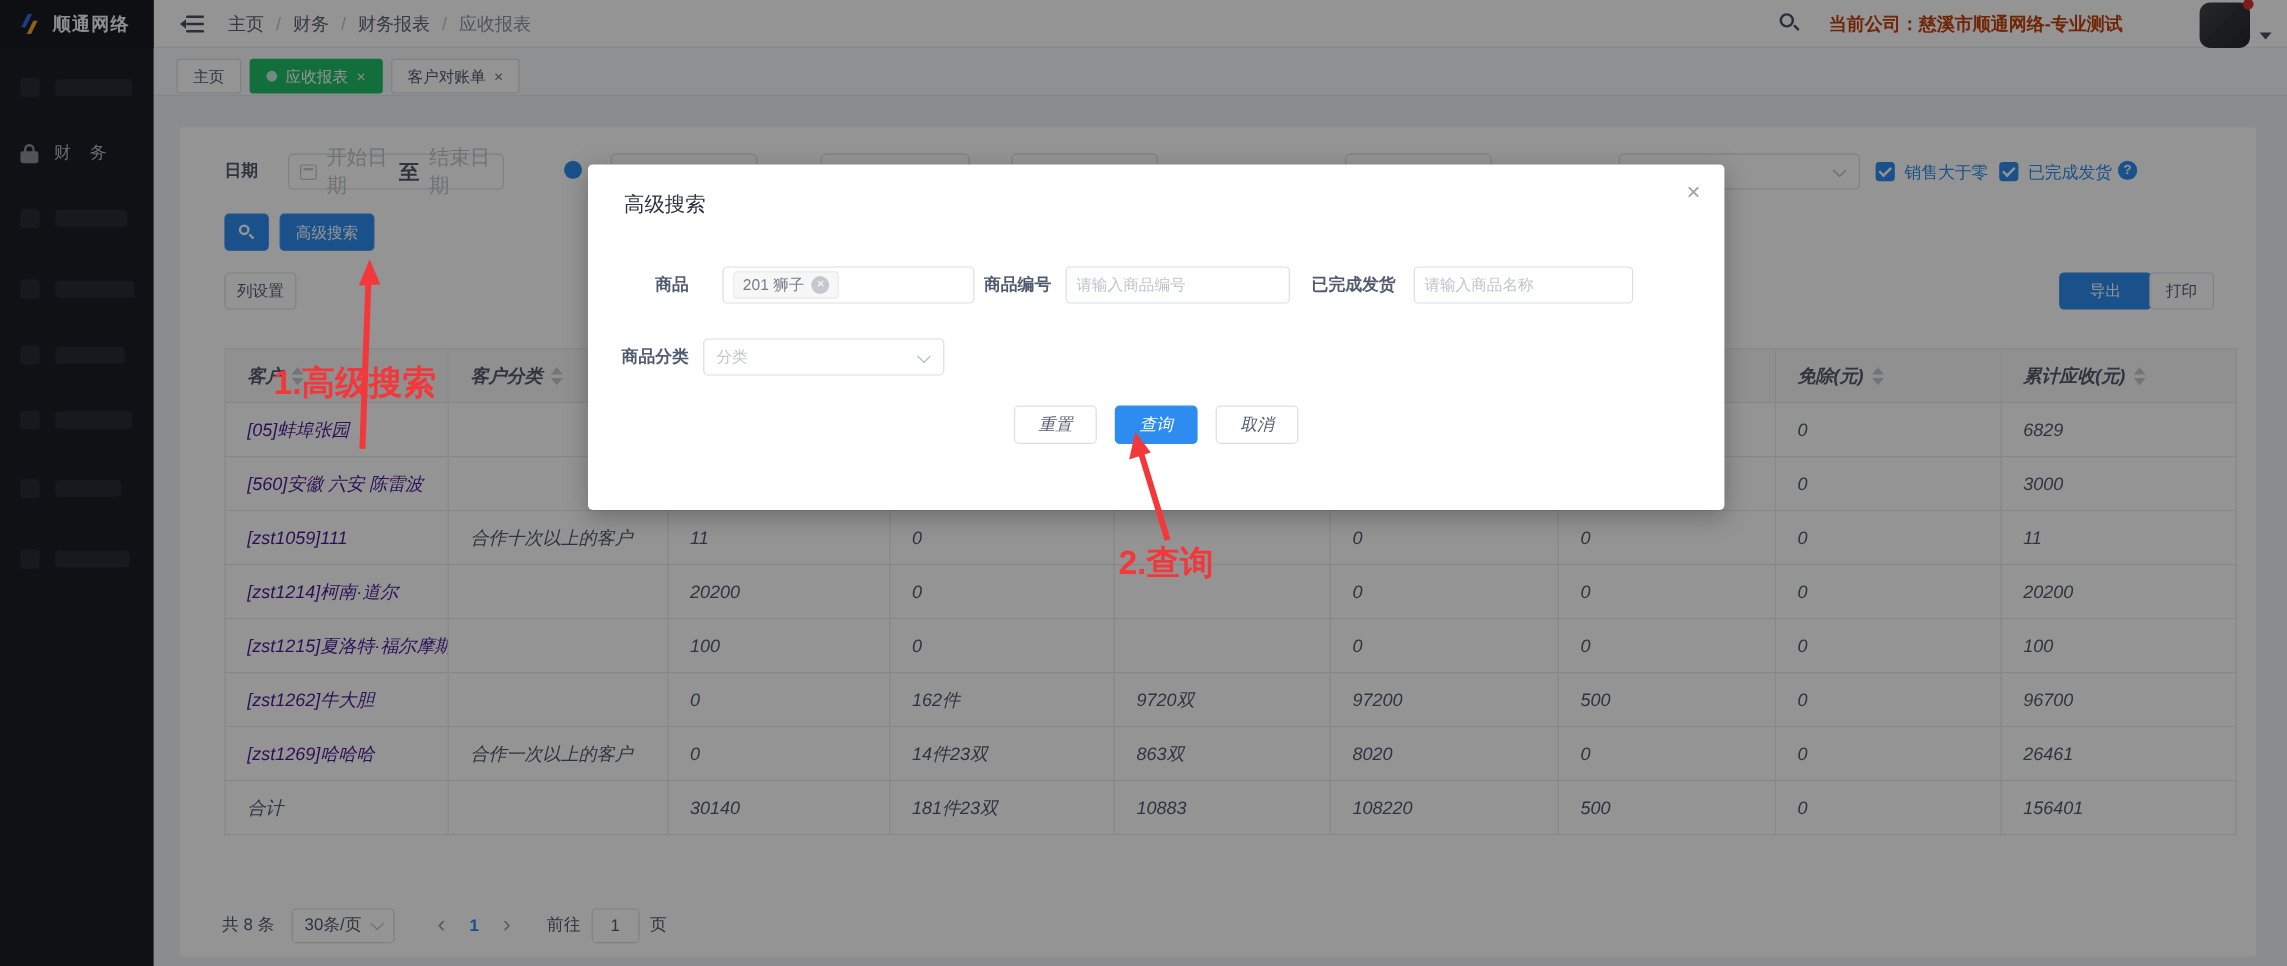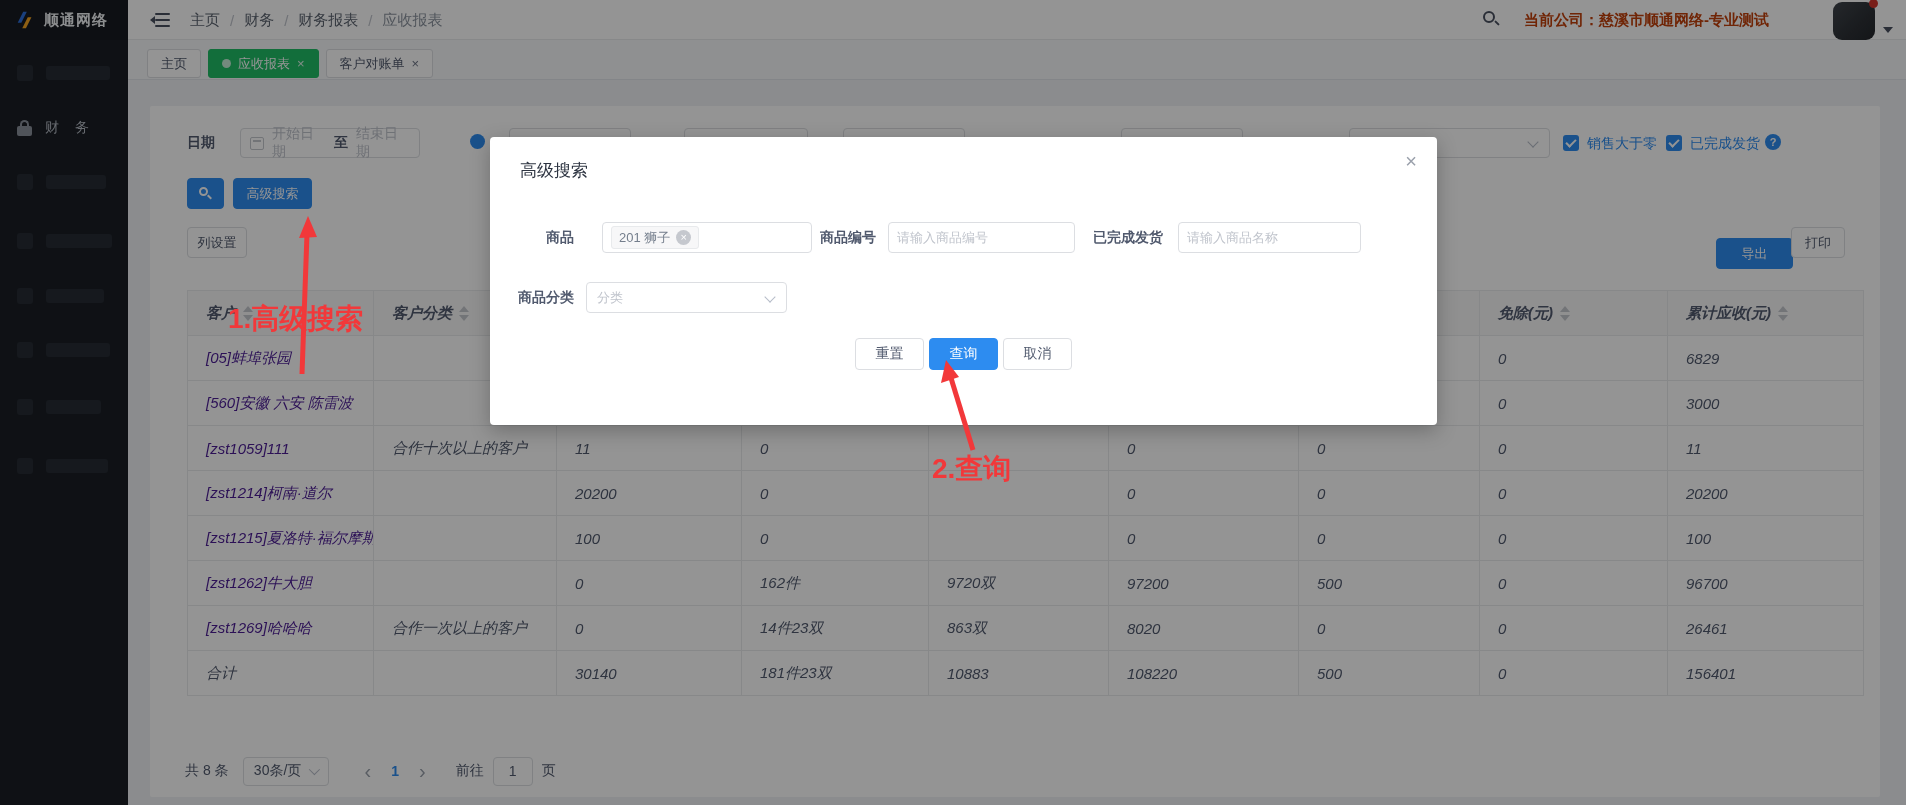--- a/index.html
+++ b/index.html
@@ -46,21 +46,21 @@
   .tab.active { background:#1fbd67; border-color:#1fbd67; color:#fff; }
   .tab .dot { width:9px; height:9px; border-radius:50%; background:rgba(255,255,255,.75); }
   .tab .tclose { font-size:13px; line-height:1; opacity:.85; cursor:pointer; }
 
   
   .main { position:absolute; left:128px; top:81px; width:1778px; height:724px; background:#f0f2f5; }
   .card { position:absolute; left:22px; top:25px; width:1730px; height:691px; background:#fff; border-radius:2px; }
 
   
   .f-label { position:absolute; left:37px; top:22px; height:28px; line-height:28px; font-size:14px; font-weight:bold; color:#515a6e; }
-  .date-box { position:absolute; left:90px; top:22px; width:180px; height:30px; border:1px solid #dcdee2; border-radius:4px; background:#fff; display:flex; align-items:center; padding:0 9px; gap:8px; font-size:14px; }
+  .date-box { position:absolute; left:90px; top:22px; width:180px; height:30px; border:1px solid #dcdee2; border-radius:4px; background:#fff; display:flex; align-items:center; padding:0 9px; gap:8px; font-size:17px; }
   .cal { position:relative; width:14px; height:13px; border:1px solid #c5c8ce; border-radius:2px; flex:0 0 auto; }
   .cal::before { content:""; position:absolute; left:2px; top:2px; right:2px; height:2px; background:#c5c8ce; }
   .ph { color:#c0c4cc; }
   .to { color:#515a6e; font-weight:bold; }
   .help-dot { position:absolute; left:320px; top:28px; width:15px; height:15px; border-radius:50%; background:#2d8cf0; }
   .ghost-box { position:absolute; top:22px; height:30px; border:1px solid #dcdee2; border-radius:4px; background:#fff; }
   .free-select { position:absolute; left:1199px; top:22px; width:201px; height:30px; border:1px solid #dcdee2; border-radius:4px; background:#fff; }
   .chev { position:absolute; width:8px; height:8px; border-right:1.6px solid #b6bcc8; border-bottom:1.6px solid #b6bcc8; transform:rotate(45deg); }
   .checkbox { position:absolute; top:29px; width:16px; height:16px; background:#2d8cf0; border-radius:3px; cursor:pointer; }
   .checkbox::after { content:""; position:absolute; left:5px; top:2px; width:4px; height:8px; border-right:2px solid #fff; border-bottom:2px solid #fff; transform:rotate(45deg); }
@@ -70,21 +70,21 @@
   
   .btn { display:flex; align-items:center; justify-content:center; border-radius:4px; font-size:13px; cursor:pointer; }
   .btn-primary { background:#2d8cf0; color:#fff; border:1px solid #2d8cf0; }
   .btn-plain { background:#fff; color:#515a6e; border:1px solid #dcdee2; }
   .search-btn { position:absolute; left:37px; top:72px; width:37px; height:31px; }
   .mag-w { position:relative; width:14px; height:14px; }
   .mag-w .c { position:absolute; left:0; top:0; width:9px; height:9px; border:2px solid #fff; border-radius:50%; }
   .mag-w .t { position:absolute; left:8px; top:9px; width:5px; height:2px; background:#fff; transform:rotate(45deg); }
   .adv-btn { position:absolute; left:83px; top:72px; width:79px; height:31px; }
   .colset-btn { position:absolute; left:37px; top:121px; width:60px; height:31px; }
-  .export-btn { position:absolute; left:1566px; top:132px; width:77px; height:31px; }
+  .export-btn { position:absolute; left:1566px; top:121px; width:77px; height:31px; }
   .print-btn { position:absolute; left:1641px; top:121px; width:54px; height:31px; }
 
   
   .tbl-wrap { position:absolute; left:37px; top:184px; width:1676px;font-style:italic; }
   table { border-collapse:collapse; table-layout:fixed; width:1676px; font-size:15px; color:#515a6e; }
   th, td { border:1px solid #e8eaec; height:45px; padding:0 18px; text-align:left; font-weight:normal; overflow:hidden; white-space:nowrap; }
   thead th { background:#f8f8f9; font-weight:600; color:#515a6e; }
   td a { color:#4c1d95; text-decoration:none; cursor:pointer; }
   .th-inner { display:flex; align-items:center; }
   .sorters { display:inline-flex; flex-direction:column; gap:3px; margin-left:7px; }
@@ -108,21 +108,21 @@
   .m-title { position:absolute; left:30px; top:22px; font-size:17px; color:#2c3340; font-weight:500; }
   .m-close { position:absolute; right:20px; top:14px; font-size:20px; color:#9aa0ab; cursor:pointer; line-height:1; }
   .m-row { position:absolute; height:31px; }
   .m-label { position:absolute; top:0; height:31px; line-height:31px; font-size:14px; font-weight:600; color:#515a6e; text-align:right; }
   .m-input { position:absolute; top:0; height:31px; border:1px solid #dcdee2; border-radius:4px; background:#fff; display:flex; align-items:center; padding:0 8px; }
   .m-input input { border:none; outline:none; width:100%; font-size:13px; color:#515a6e; }
   .m-input input::placeholder { color:#c0c4cc; }
   .tag { display:inline-flex; align-items:center; gap:6px; height:23px; padding:0 7px; background:#f7f7f8; border:1px solid #e8eaec; border-radius:3px; font-size:13px; color:#747e8c; }
   .tag .tg-close { width:15px; height:15px; border-radius:50%; background:#c5c8ce; color:#fff; font-size:11px; line-height:15px; text-align:center; cursor:pointer; }
   .m-select { position:absolute; top:0; height:31px; border:1px solid #dcdee2; border-radius:4px; background:#fff; display:flex; align-items:center; padding:0 10px; font-size:13px; cursor:pointer; }
-  .m-btns { position:absolute; left:0; top:201px; width:947px; display:flex; justify-content:center; gap:5px; }
+  .m-btns { position:absolute; left:0; top:201px; width:947px; display:flex; justify-content:center; gap:15px;font-style:italic; }
   .m-btn { width:69px; height:32px; font-size:14px; }
 
   
   .ann-svg { position:absolute; left:0; top:0; z-index:60; pointer-events:none; }
   .ann-text { position:absolute; z-index:61; color:#f2383a; font-size:28px; font-weight:bold; pointer-events:none; white-space:nowrap; }
   .ann1 { left:228px; top:300px; }
   .ann2 { left:932px; top:450px; }
 </style>
 </head>
 <body>

